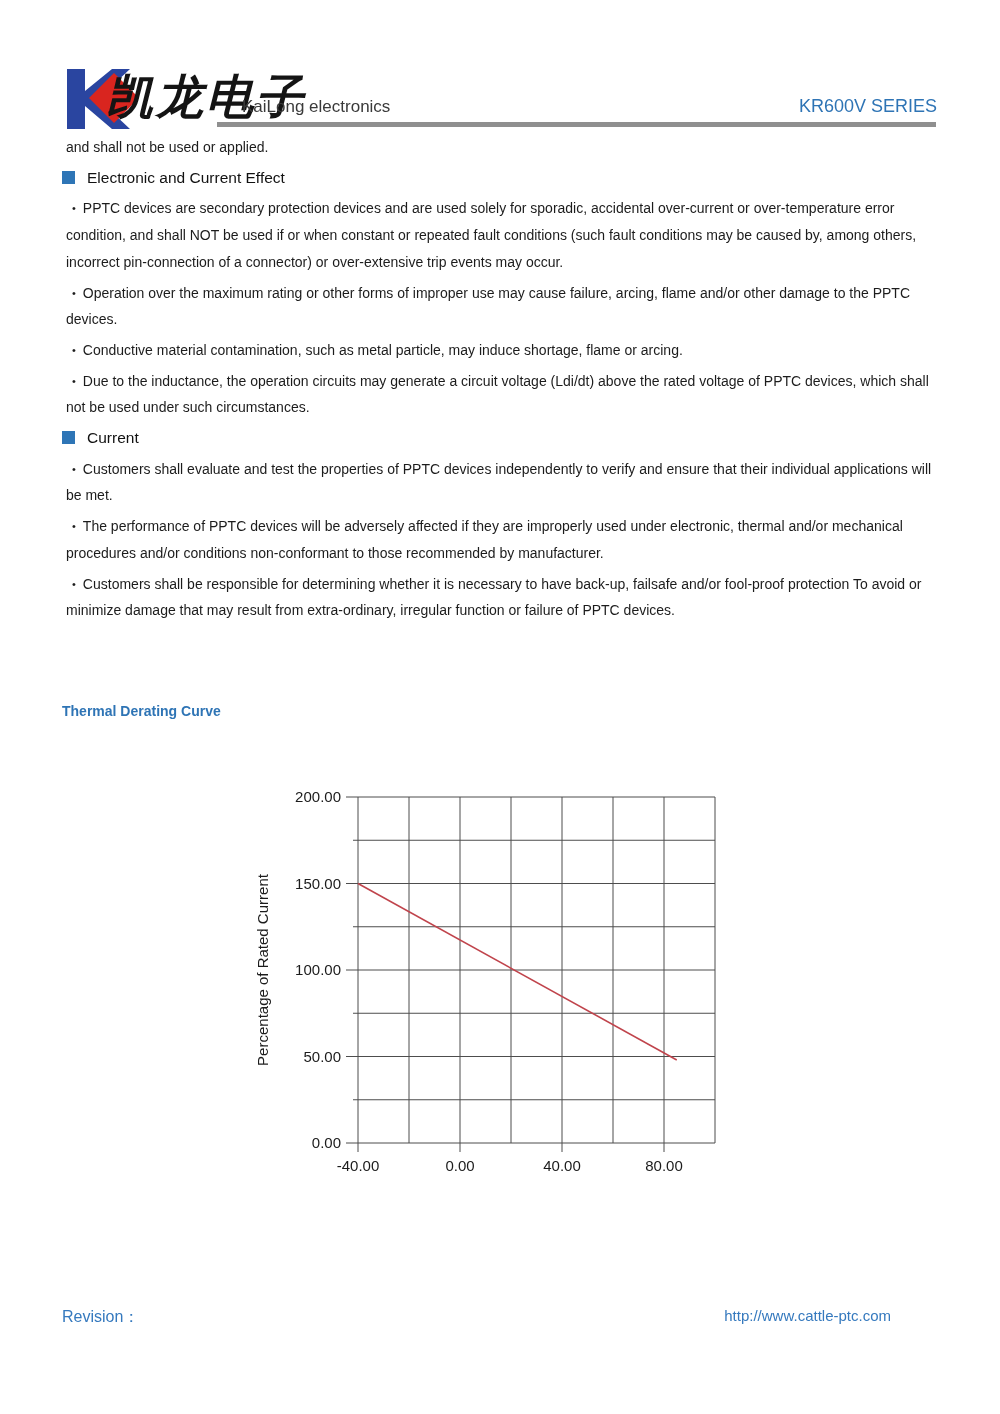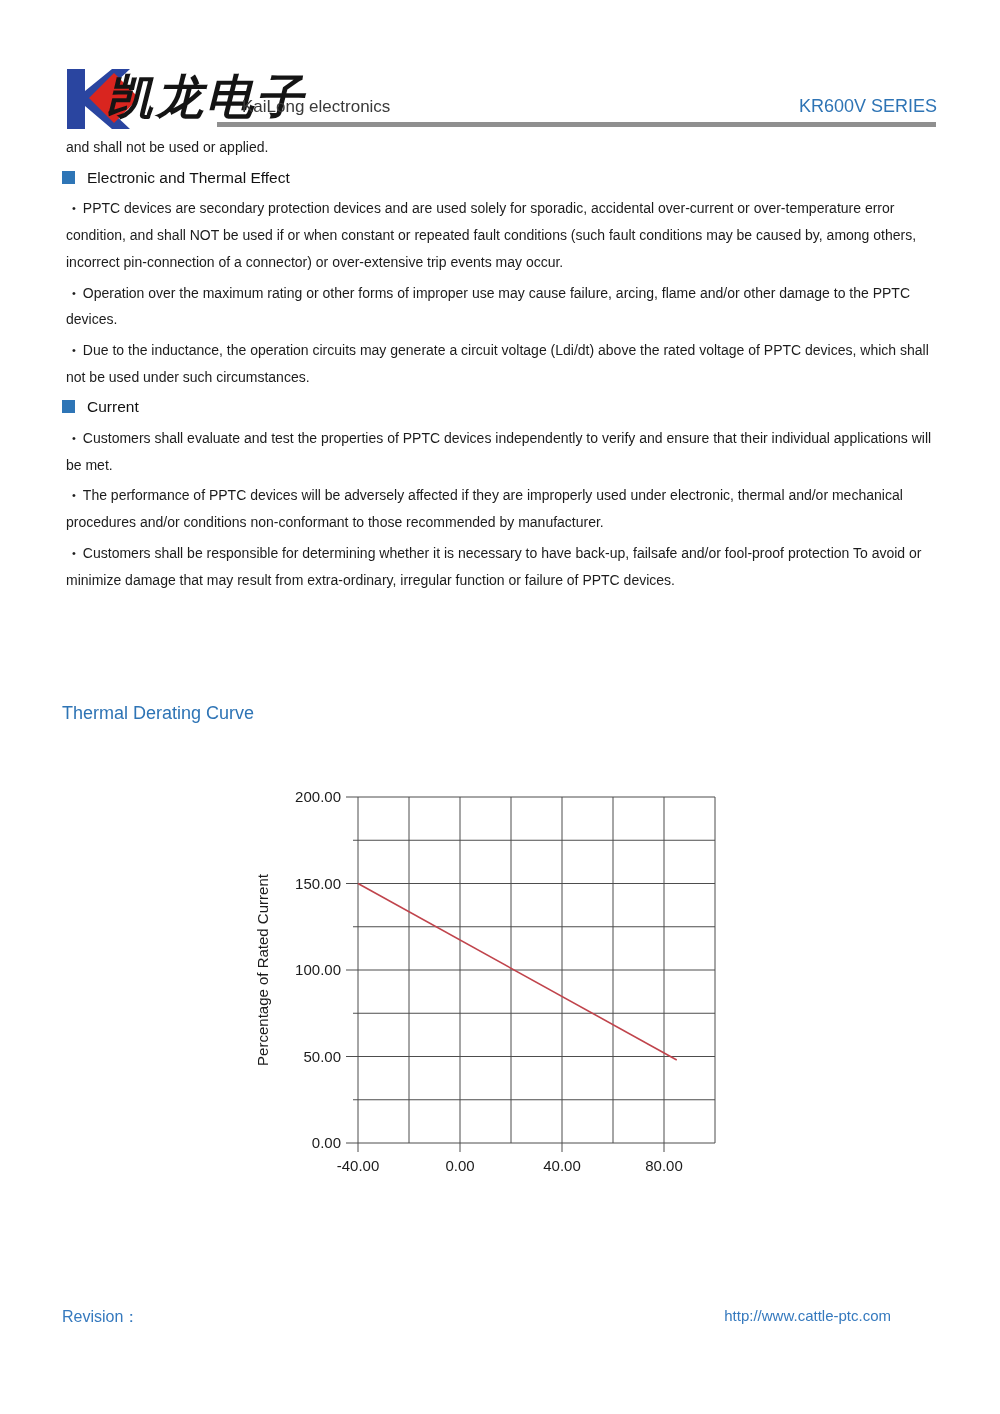--- a/index.html
+++ b/index.html
@@ -24,21 +24,21 @@
   .textblock p{margin:4px;}
   p.bullet{text-indent:6px;}
   span.bm{font-size:11px;margin-right:7px;vertical-align:1px;}
   h3.sec{
     margin:0;font-size:15.5px;font-weight:400;line-height:26.7px;color:#111111;
   }
   .sq{
     display:inline-block;width:13px;height:13px;margin-right:12px;vertical-align:-1px;
   }
   
-  .chart-title{position:absolute;left:62px;top:703px;font-size:18px;font-weight:400;white-space:nowrap;}
+  .chart-title{position:absolute;left:62px;top:703px;font-size:14px;font-weight:700;white-space:nowrap;}
   #derating-chart{position:absolute;left:250px;top:763px;}
   #derating-chart text{font-family:"Liberation Sans",sans-serif;font-size:15px;fill:#1c1c1c;}
   
   .footer-rev{position:absolute;left:62px;top:1307px;font-size:16px;white-space:nowrap;}
   .footer-url{position:absolute;right:109px;top:1307px;font-size:15px;white-space:nowrap;text-decoration:none;}
 </style>
 </head>
 <body>
 
 <svg class="logo-svg" viewBox="0 0 100 72">
@@ -46,24 +46,25 @@
   <polygon points="59,15 84,40 59,65 34,40" fill="#d9251f"></polygon>
 </svg>
 <div class="logo-cjk">凯龙电子</div>
 <div class="logo-latin">KaiLong electronics</div>
 <div class="series-label" style="color:#2e74b5">KR600V SERIES</div>
 <div class="head-bar" style="background:#8f8f8f"></div>
 
 <div class="textblock">
   <p class="cont">and shall not be used or applied.</p>
 
-  <h3 class="sec"><span class="sq" style="background:#2e75b6"></span><span>Electronic and Thermal Effect</span></h3>
+  <h3 class="sec"><span class="sq" style="background:#2e75b6"></span><span>Electronic and Current Effect</span></h3>
 
   <p class="bullet"><span class="bm">•</span><span>PPTC devices are secondary protection devices and are used solely for sporadic, accidental over-current or over-temperature error condition, and shall NOT be used if or when constant or repeated fault conditions (such fault conditions may be caused by, among others, incorrect pin-connection of a connector) or over-extensive trip events may occur.</span></p>
   <p class="bullet"><span class="bm">•</span><span>Operation over the maximum rating or other forms of improper use may cause failure, arcing, flame and/or other damage to the PPTC devices.</span></p>
+  <p class="bullet"><span class="bm">•</span><span>Conductive material contamination, such as metal particle, may induce shortage, flame or arcing.</span></p>
   <p class="bullet"><span class="bm">•</span><span>Due to the inductance, the operation circuits may generate a circuit voltage (Ldi/dt) above the rated voltage of PPTC devices, which shall not be used under such circumstances.</span></p>
 
   <h3 class="sec"><span class="sq" style="background:#2e75b6"></span><span>Current</span></h3>
 
   <p class="bullet"><span class="bm">•</span><span>Customers shall evaluate and test the properties of PPTC devices independently to verify and ensure that their individual applications will be met.</span></p>
   <p class="bullet"><span class="bm">•</span><span>The performance of PPTC devices will be adversely affected if they are improperly used under electronic, thermal and/or mechanical procedures and/or conditions non-conformant to those recommended by manufacturer.</span></p>
   <p class="bullet"><span class="bm">•</span><span>Customers shall be responsible for determining whether it is necessary to have back-up, failsafe and/or fool-proof protection To avoid or minimize damage that may result from extra-ordinary, irregular function or failure of PPTC devices.</span></p>
 </div>
 
 <div class="chart-title" style="color:#2e74b5">Thermal Derating Curve</div>

